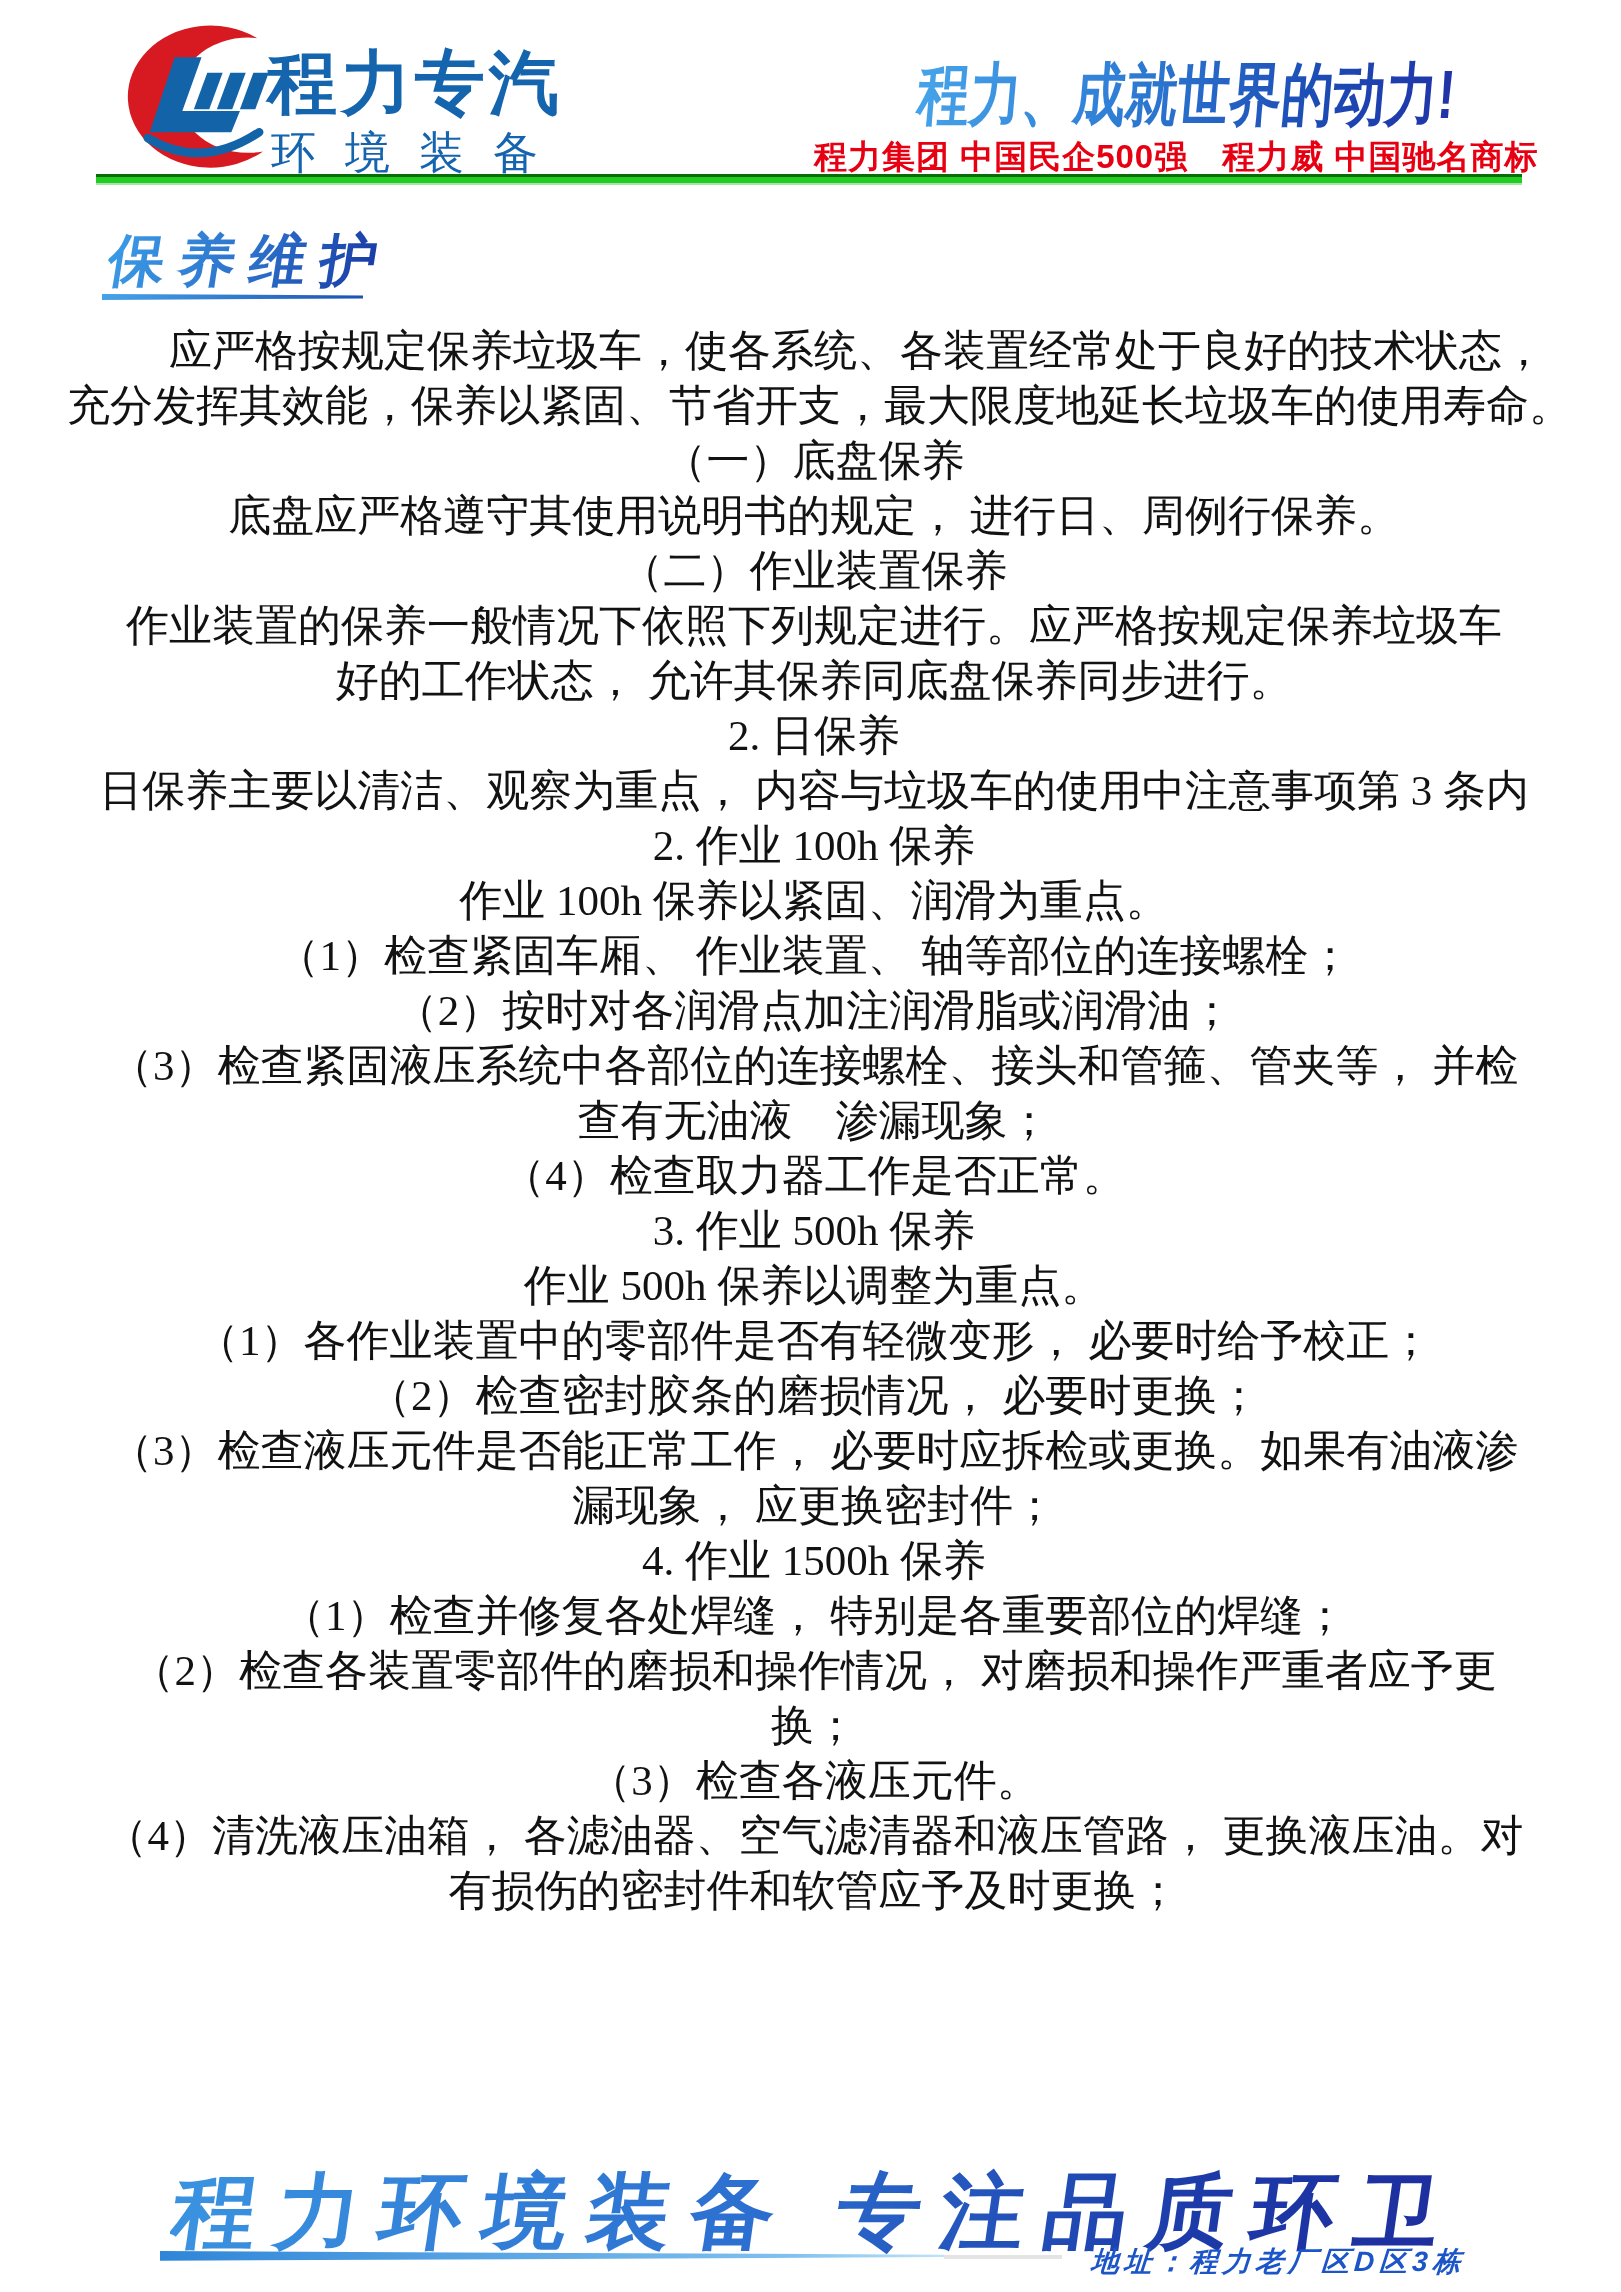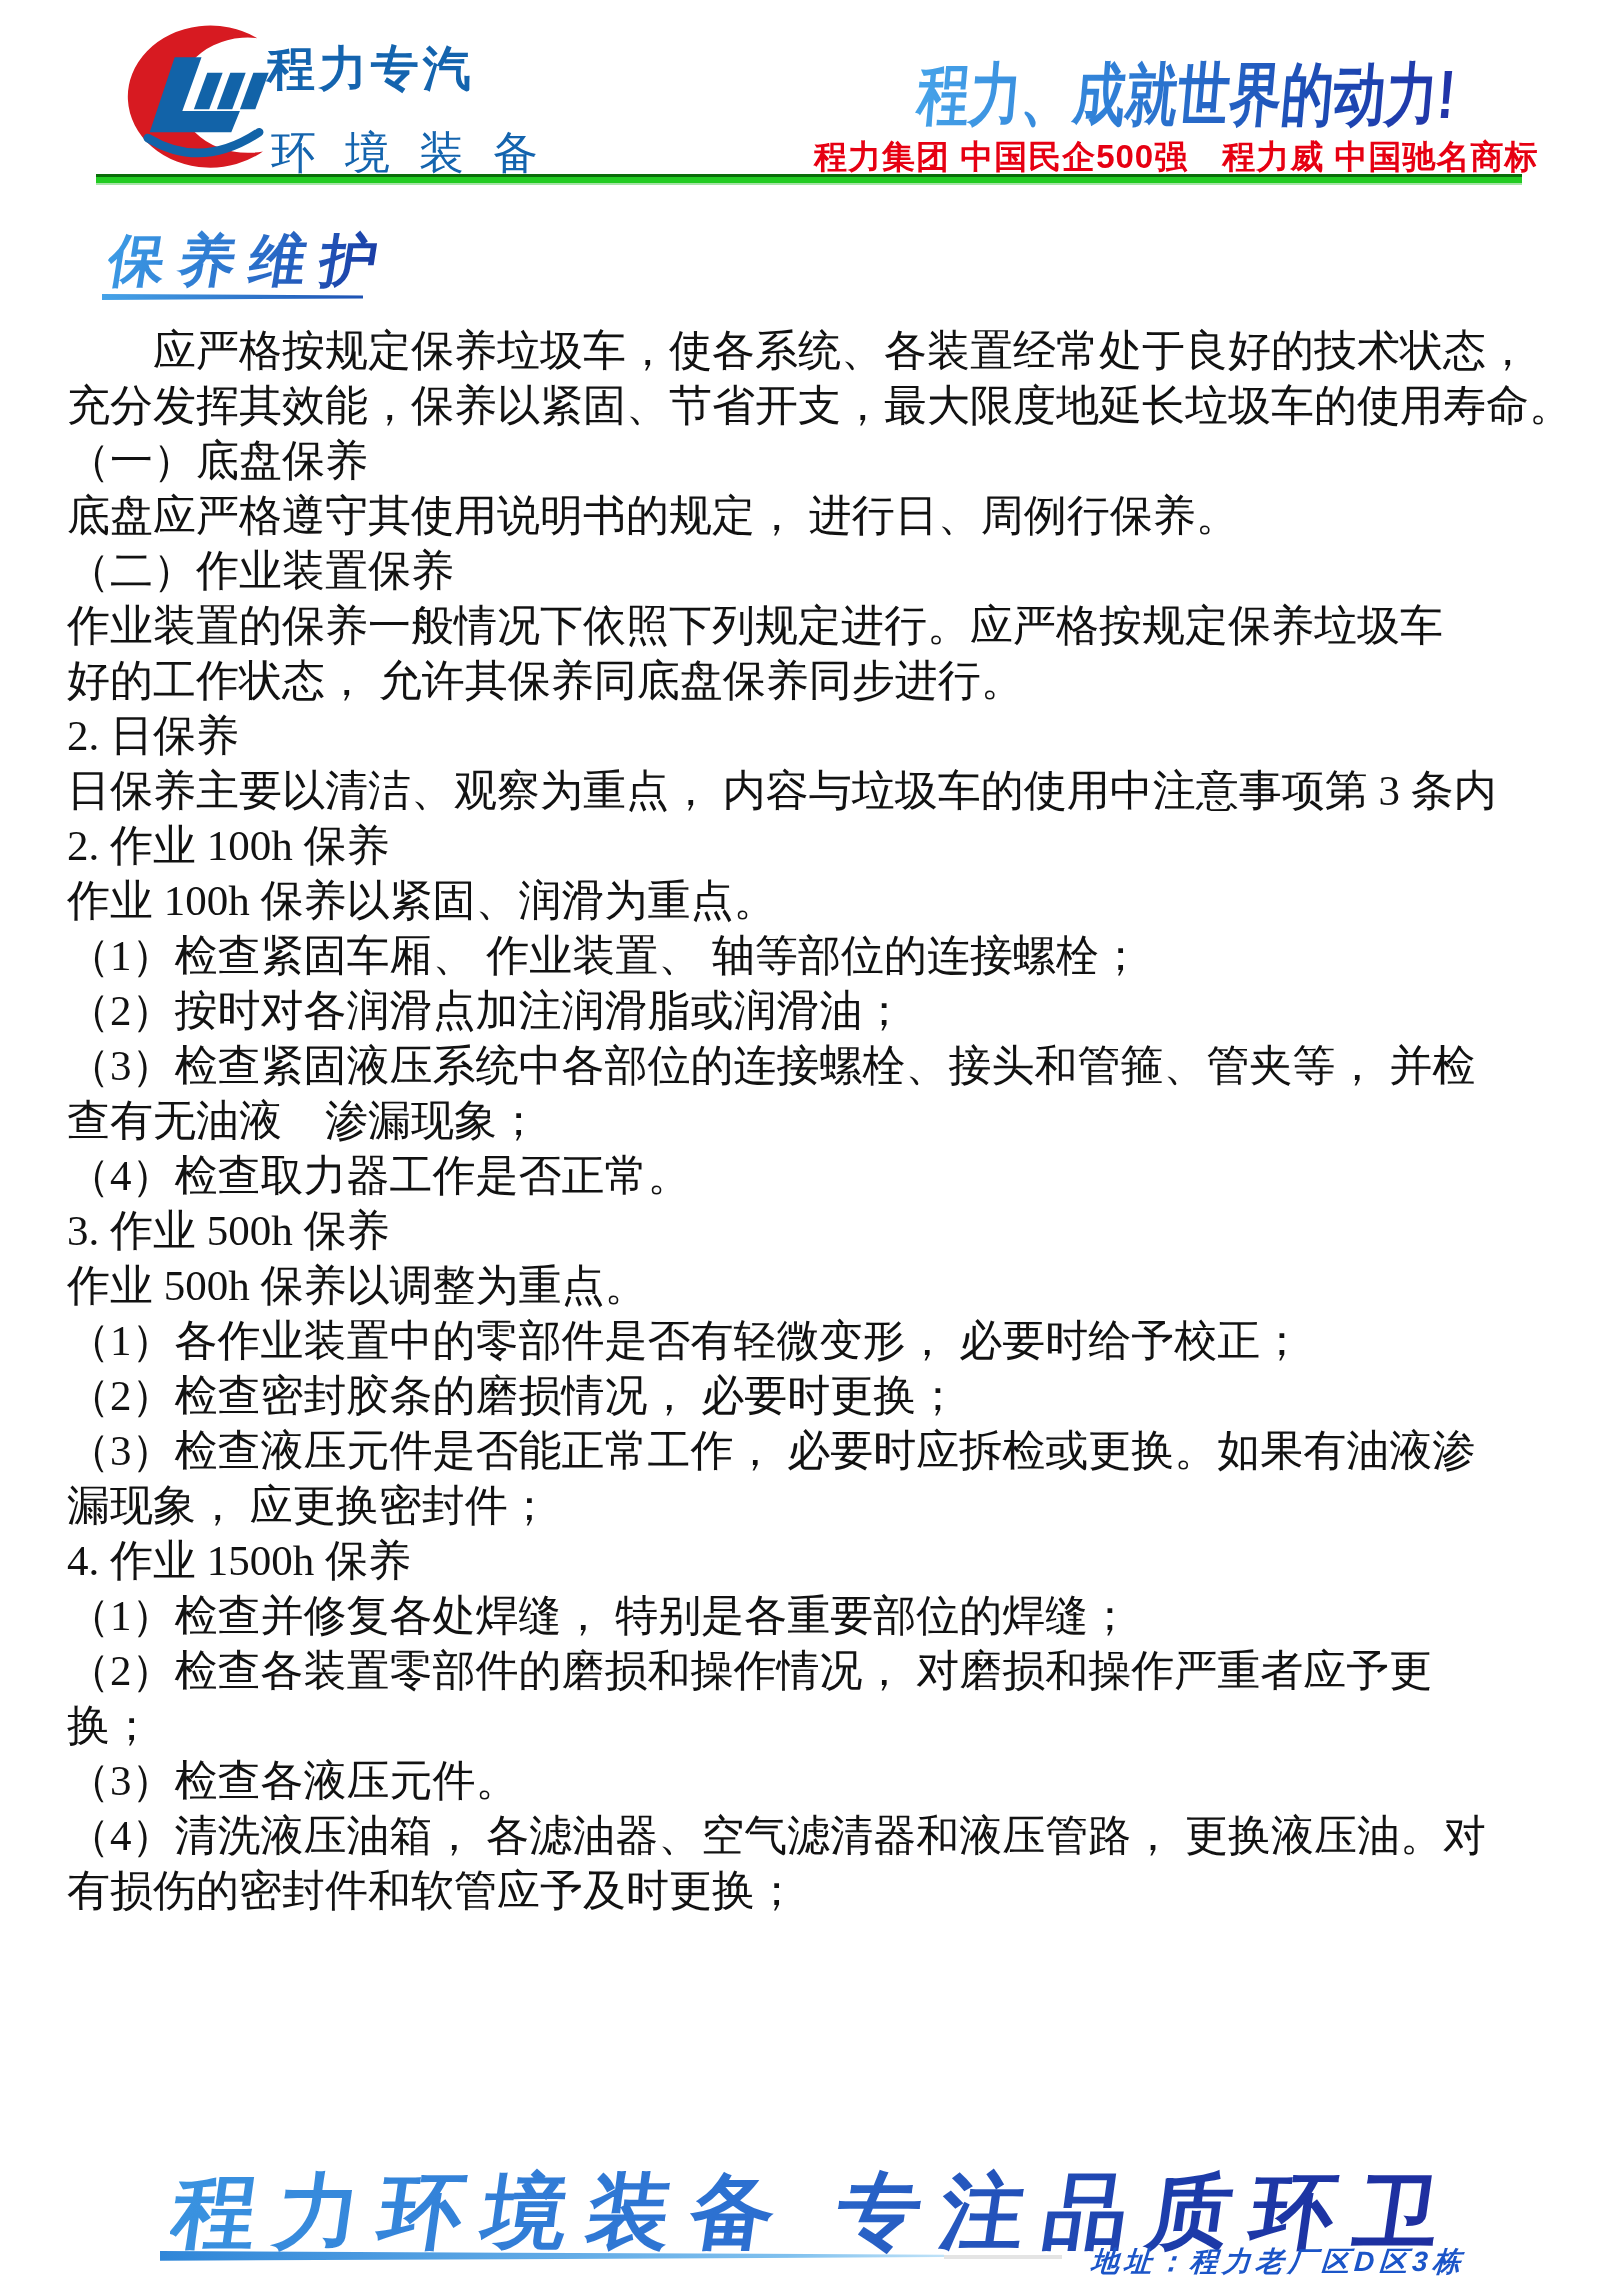--- a/index.html
+++ b/index.html
@@ -9,21 +9,21 @@
     width:1621px; height:2293px;
     background:#ffffff;
     overflow:hidden;
     font-family:"Liberation Sans", sans-serif;
   }
 
   
   .logo-mark { position:absolute; left:94px; top:23.5px; width:192px; height:155px; }
   .brand-cn {
     position:absolute; left:267px; top:37px;
-    font-size:48px; font-weight:bold; letter-spacing:3.9px;
+    font-size:70px; font-weight:bold; letter-spacing:3.9px;
     color:#1464ae; white-space:nowrap;
   }
   .brand-sub {
     position:absolute; left:271px; top:123px;
     font-size:45px; font-weight:normal; letter-spacing:29px;
     color:#1464ae; white-space:nowrap;
   }
   .slogan {
     position:absolute; left:814px; top:51px; width:745px;
     text-align:center; white-space:nowrap;
@@ -54,21 +54,21 @@
   .doc-title-underline {
     position:absolute; left:102px; top:294px; width:261px; height:5.9px;
     background:linear-gradient(90deg,#46a3e8 0%, #1d52b4 100%);
     clip-path:polygon(0 0, 100% 25%, 100% 75%, 0 100%);
   }
 
   
   .doc-body {
     position:absolute; left:67px; top:323px; width:1494px;
     font-family:"Liberation Serif", serif;
-    font-size:43px; line-height:55px; color:#121212;
+    font-size:43px; line-height:55px; color:#121212;text-align:center;
   }
   .body-line { white-space:pre; height:55px; overflow:visible; }
 
   
   .footer-banner {
     position:absolute; left:165px; top:2154px; white-space:nowrap;
     font-size:84px; font-weight:bold; letter-spacing:19.6px;
     transform:skewX(-8deg) scaleY(0.98); transform-origin:left bottom;
     background:linear-gradient(95deg,#3a93e0 0%,#2c6fd0 45%,#1c3aa8 80%,#1f2d9e 100%);
     -webkit-background-clip:text; background-clip:text; color:transparent;

